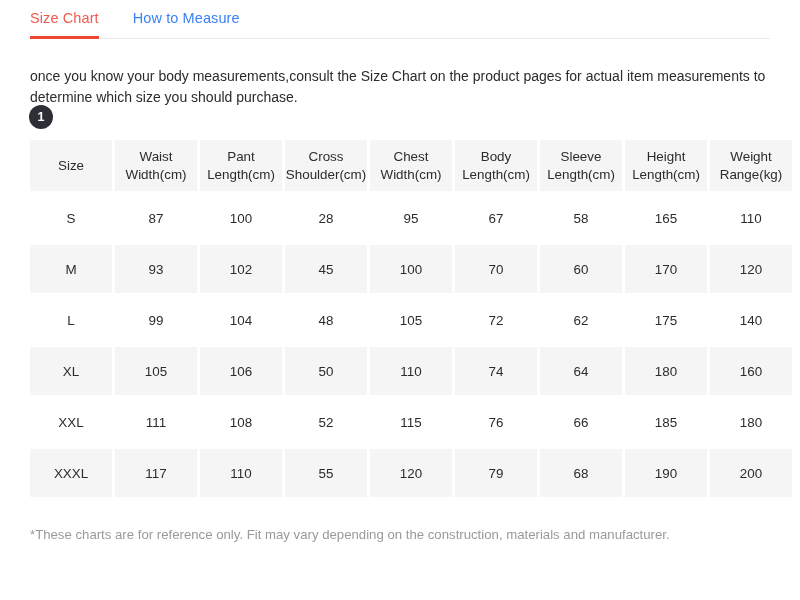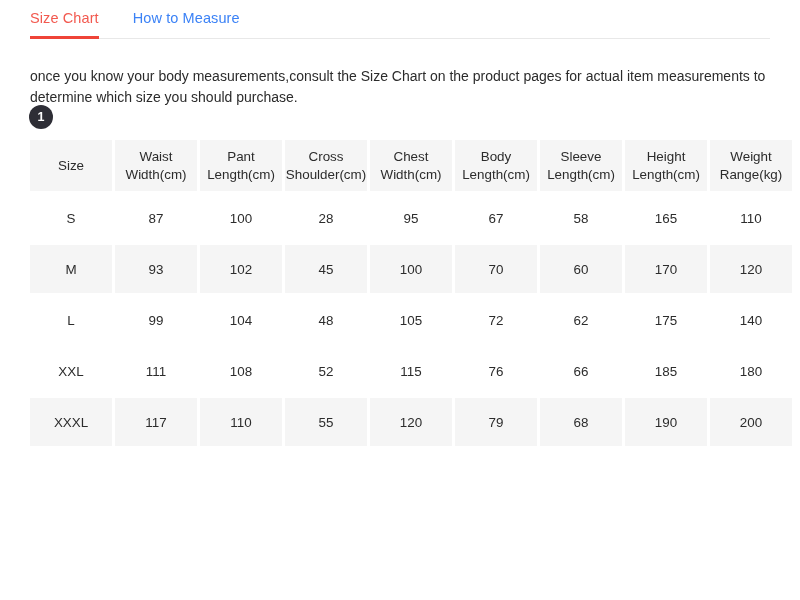--- a/index.html
+++ b/index.html
@@ -238,20 +238,31 @@
             <td>L</td>
             <td>99</td>
             <td>104</td>
             <td>48</td>
             <td>105</td>
             <td>72</td>
             <td>62</td>
             <td>175</td>
             <td>140</td>
           </tr>
+          <tr class="shaded">
+            <td>XL</td>
+            <td>105</td>
+            <td>106</td>
+            <td>50</td>
+            <td>110</td>
+            <td>74</td>
+            <td>64</td>
+            <td>180</td>
+            <td>160</td>
+          </tr>
           <tr>
             <td>XXL</td>
             <td>111</td>
             <td>108</td>
             <td>52</td>
             <td>115</td>
             <td>76</td>
             <td>66</td>
             <td>185</td>
             <td>180</td>
@@ -264,14 +275,15 @@
             <td>120</td>
             <td>79</td>
             <td>68</td>
             <td>190</td>
             <td>200</td>
           </tr>
         </tbody>
     </table>
   </div>
 
+  <p class="footnote">*These charts are for reference only. Fit may vary depending on the construction, materials and manufacturer.</p>
 
 </div>
 
 </body></html>

